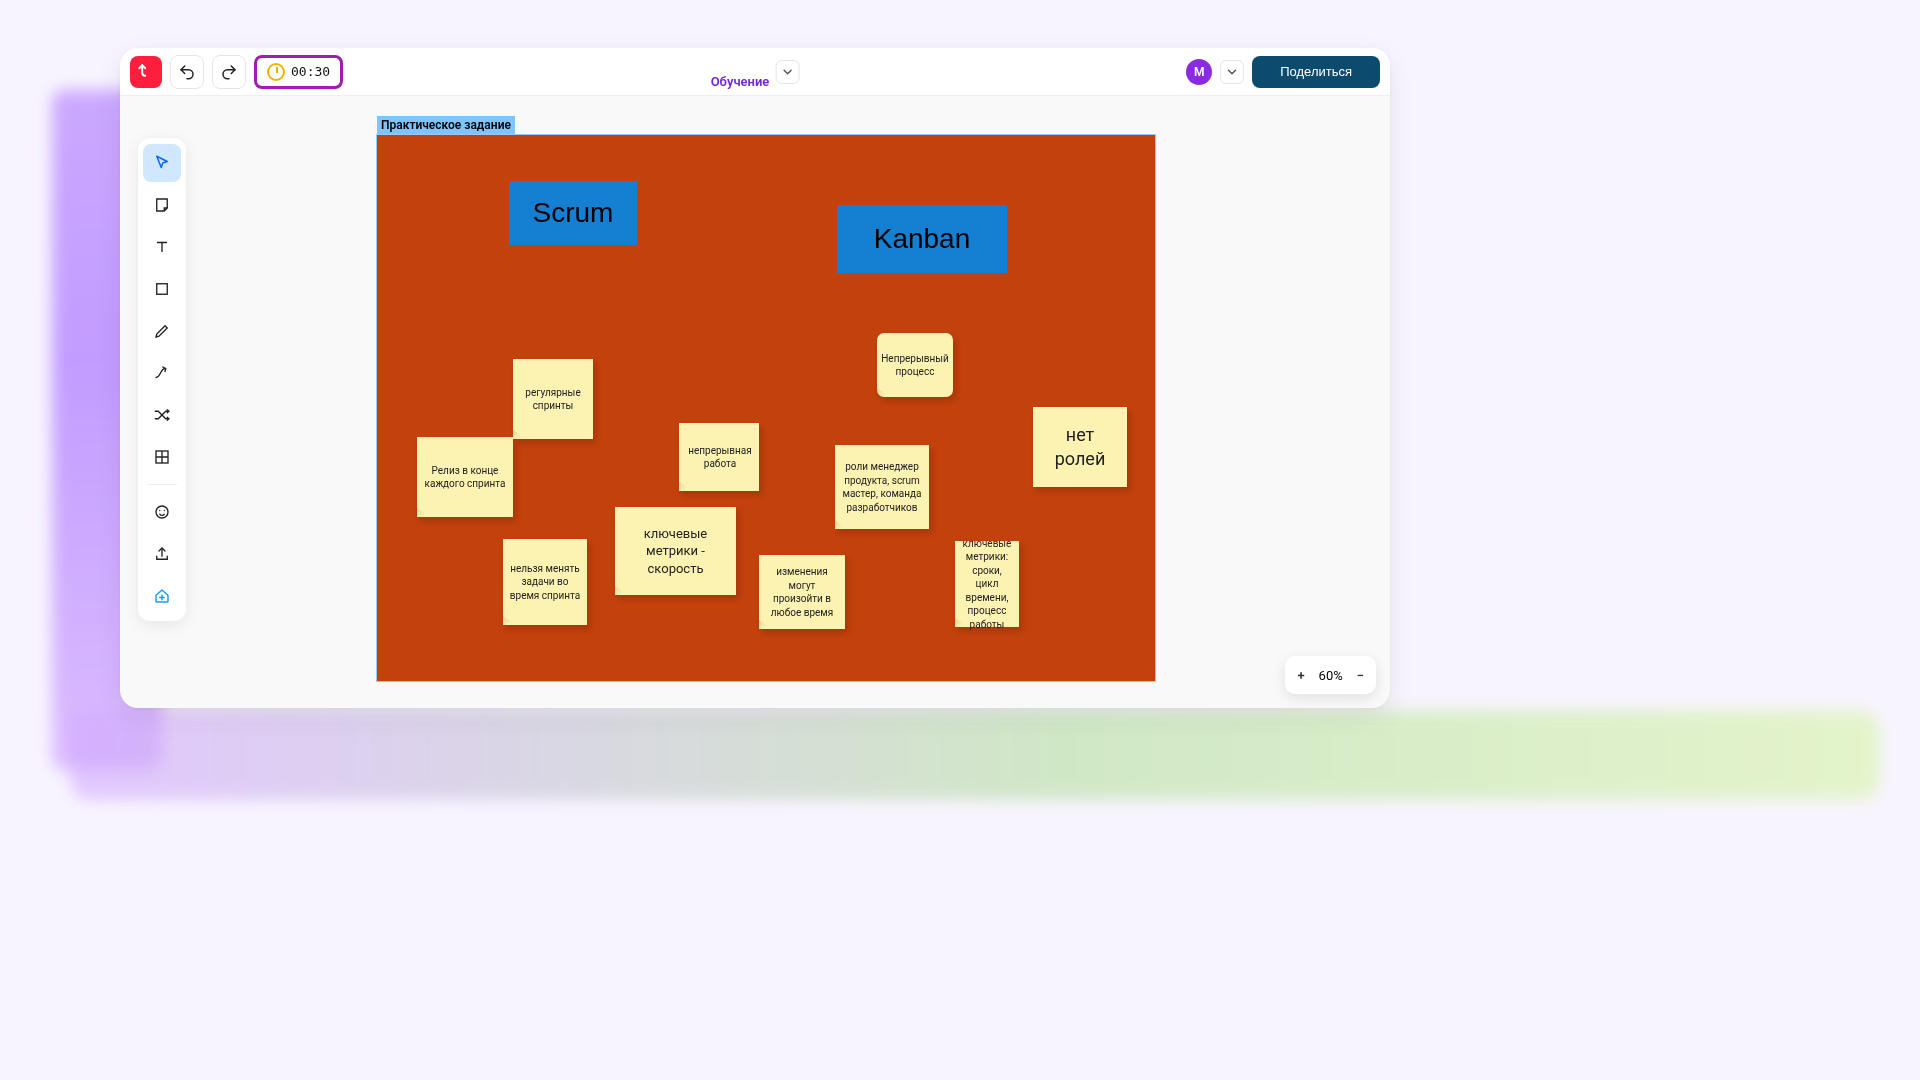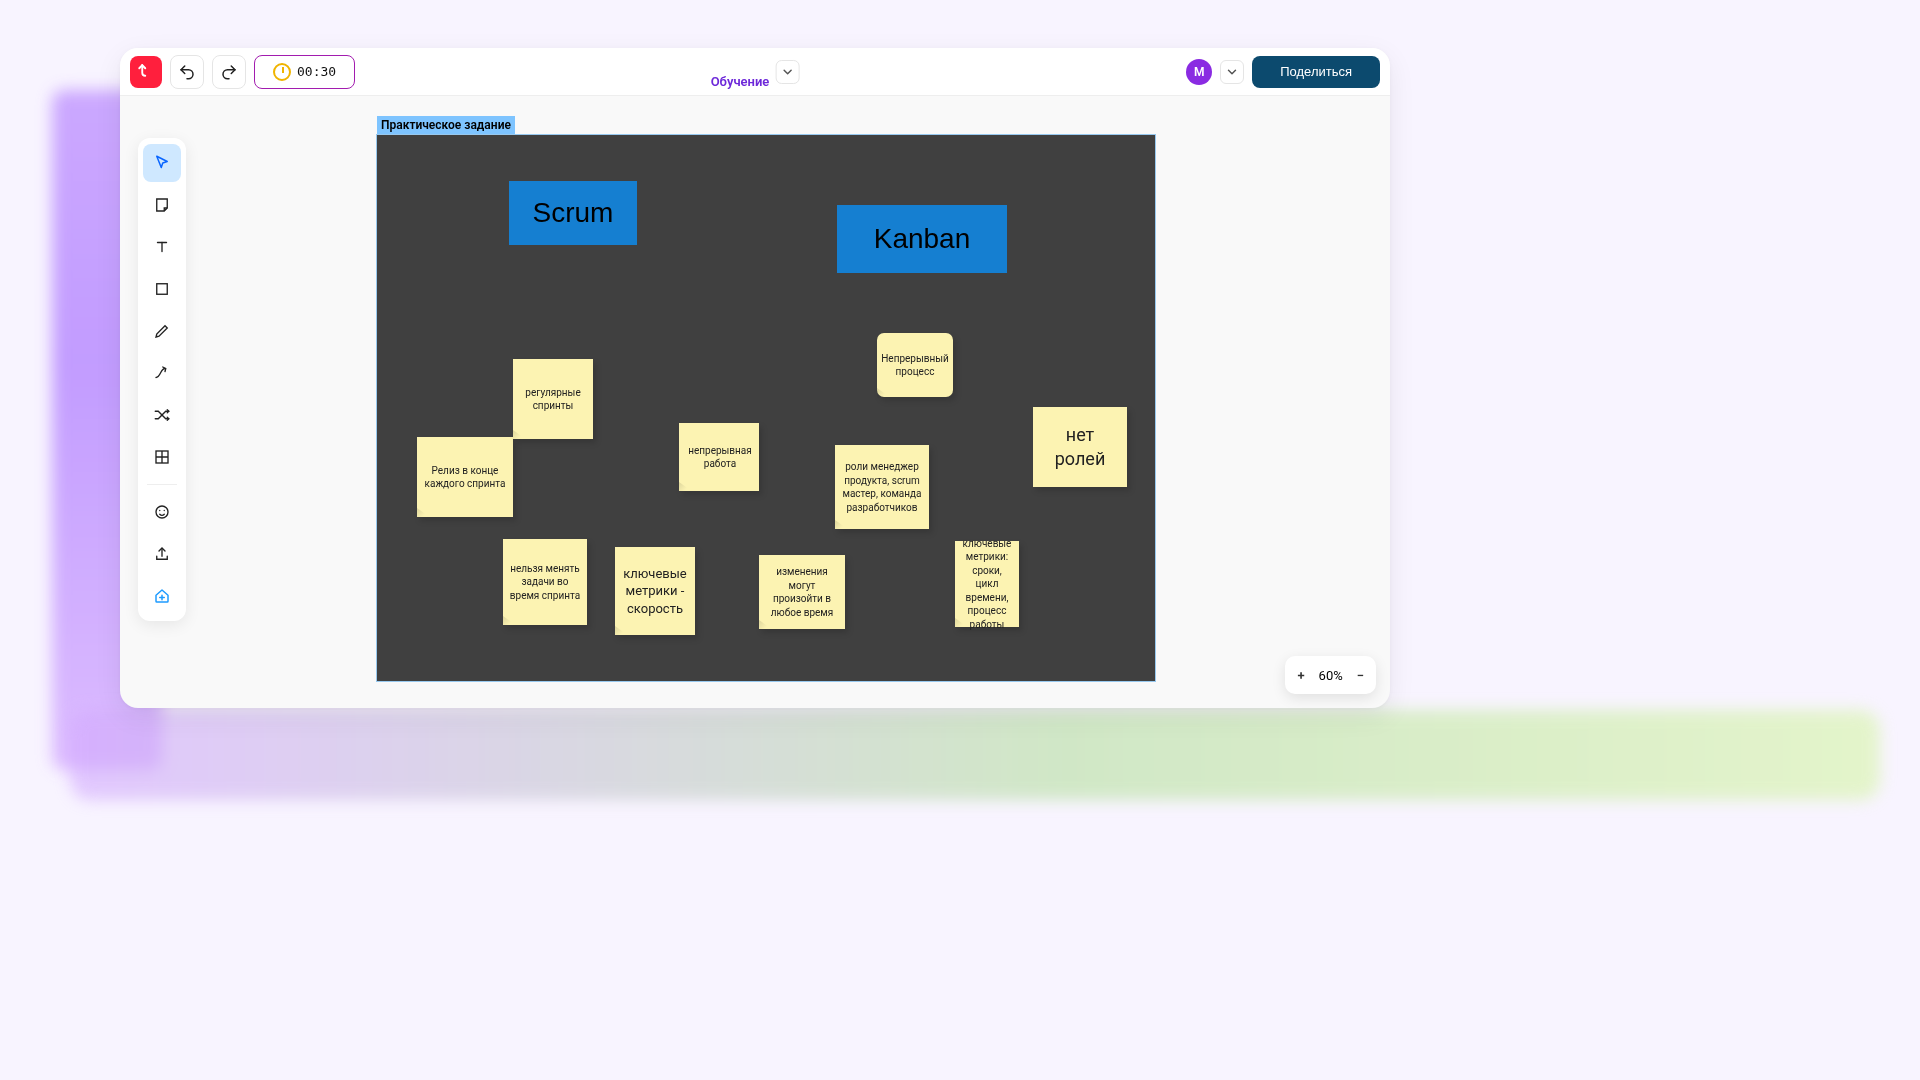--- a/index.html
+++ b/index.html
@@ -62,25 +62,25 @@
   .icon-btn {
     width: 34px; height: 34px;
     border: 1px solid #e5e5e5;
     border-radius: 8px;
     background: #fff;
     display: flex; align-items: center; justify-content: center;
     cursor: pointer;
   }
   .timer-chip {
     height: 34px;
-    border: 1px solid #a21caf;
+    border: 3px solid #a21caf;
     border-radius: 8px;
     background: #fff;
     display: flex; align-items: center;
-    padding: 0 18px;
+    padding: 0 10px;
     gap: 6px;
     font-family: ui-monospace, SFMono-Regular, Menlo, monospace;
     font-size: 13px;
     color: #111;
   }
   .timer-chip .clock {
     width: 18px; height: 18px;
     border: 2px solid #f0b400;
     border-radius: 50%;
     position: relative;
@@ -161,21 +161,21 @@
     background: #7ec4ff;
     padding: 2px 4px;
     font-size: 12px;
     font-weight: 600;
     color: #000;
   }
   .board {
     position: absolute;
     left: 256px; top: 38px;
     width: 780px; height: 548px;
-    background: #404040;
+    background: #c2410c;
     border: 1px solid #98c9ef;
   }
 
   .blue-card {
     position: absolute;
     background: #157fd1;
     color: #000;
     font-family: Helvetica, Arial, sans-serif;
     font-size: 28px;
     display: flex; align-items: center; justify-content: center;
@@ -381,21 +381,21 @@
       </div>
 
       <div class="sticky lg" style="left:656px; top:272px; width:94px; height:80px;">
         <span>нет ролей</span>
       </div>
 
       <div class="sticky curl" style="left:126px; top:404px; width:84px; height:86px;">
         <span>нельзя менять задачи во время спринта</span>
       </div>
 
-      <div class="sticky md curl" style="left:238px; top:412px; width:80px; height:88px;">
+      <div class="sticky md curl" style="left:238px; top:372px; width:121px; height:88px;">
         <span>ключевые метрики - скорость</span>
       </div>
 
       <div class="sticky curl" style="left:382px; top:420px; width:86px; height:74px;">
         <span>изменения могут произойти в любое время</span>
       </div>
 
       <div class="sticky curl" style="left:578px; top:406px; width:64px; height:86px;">
         <span>ключевые метрики: сроки, цикл времени, процесс работы</span>
       </div>

